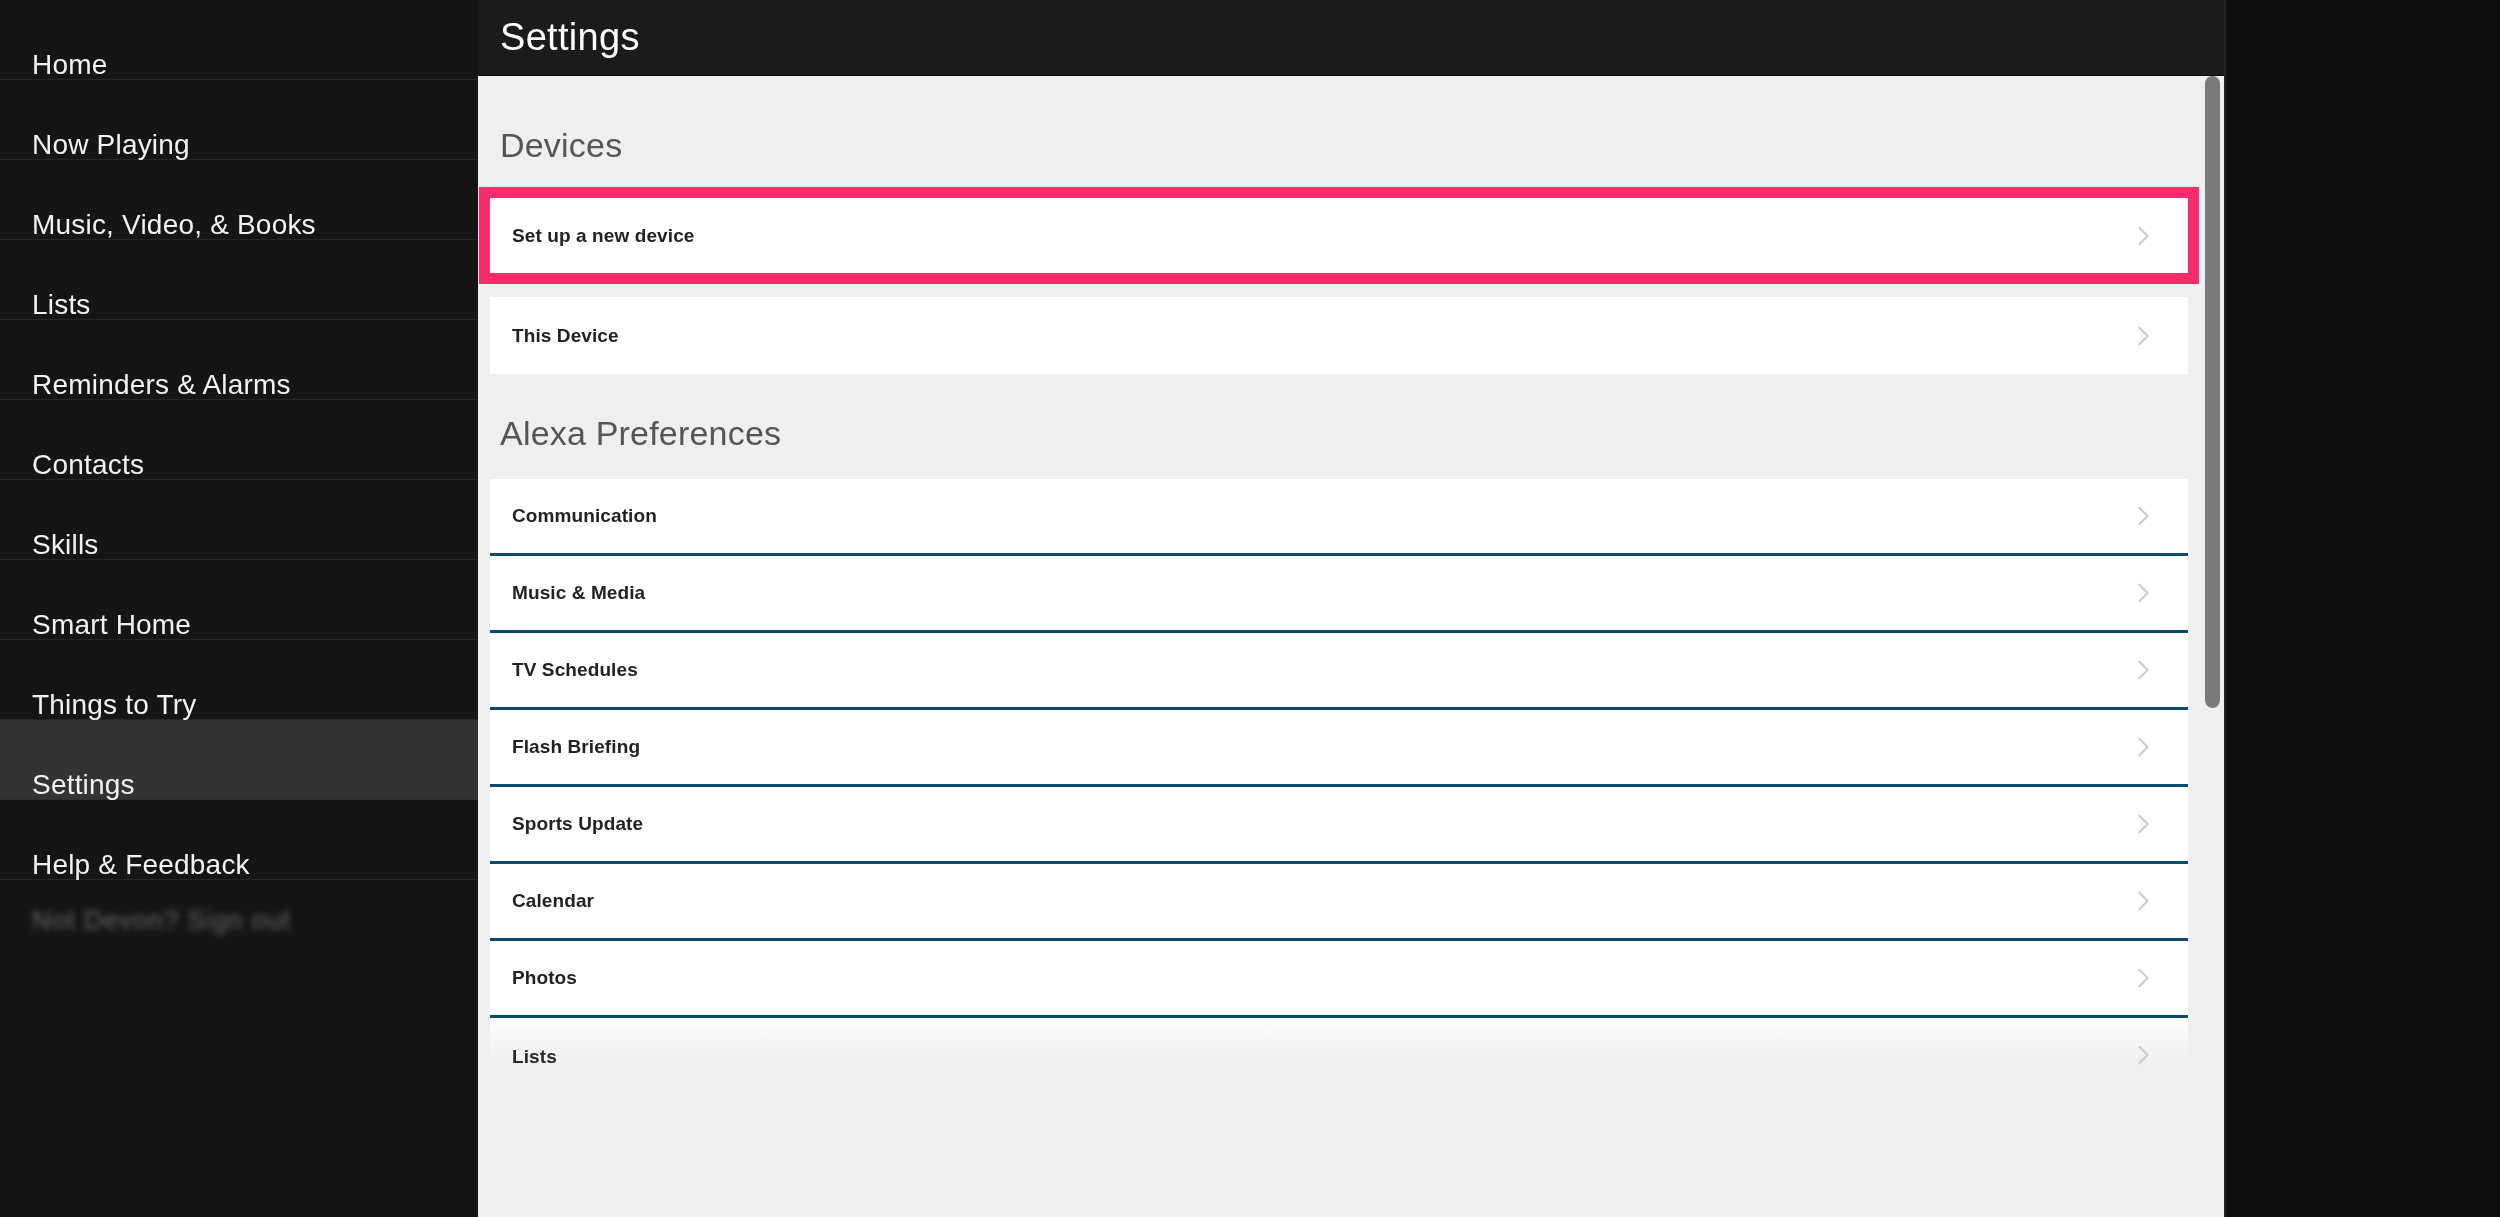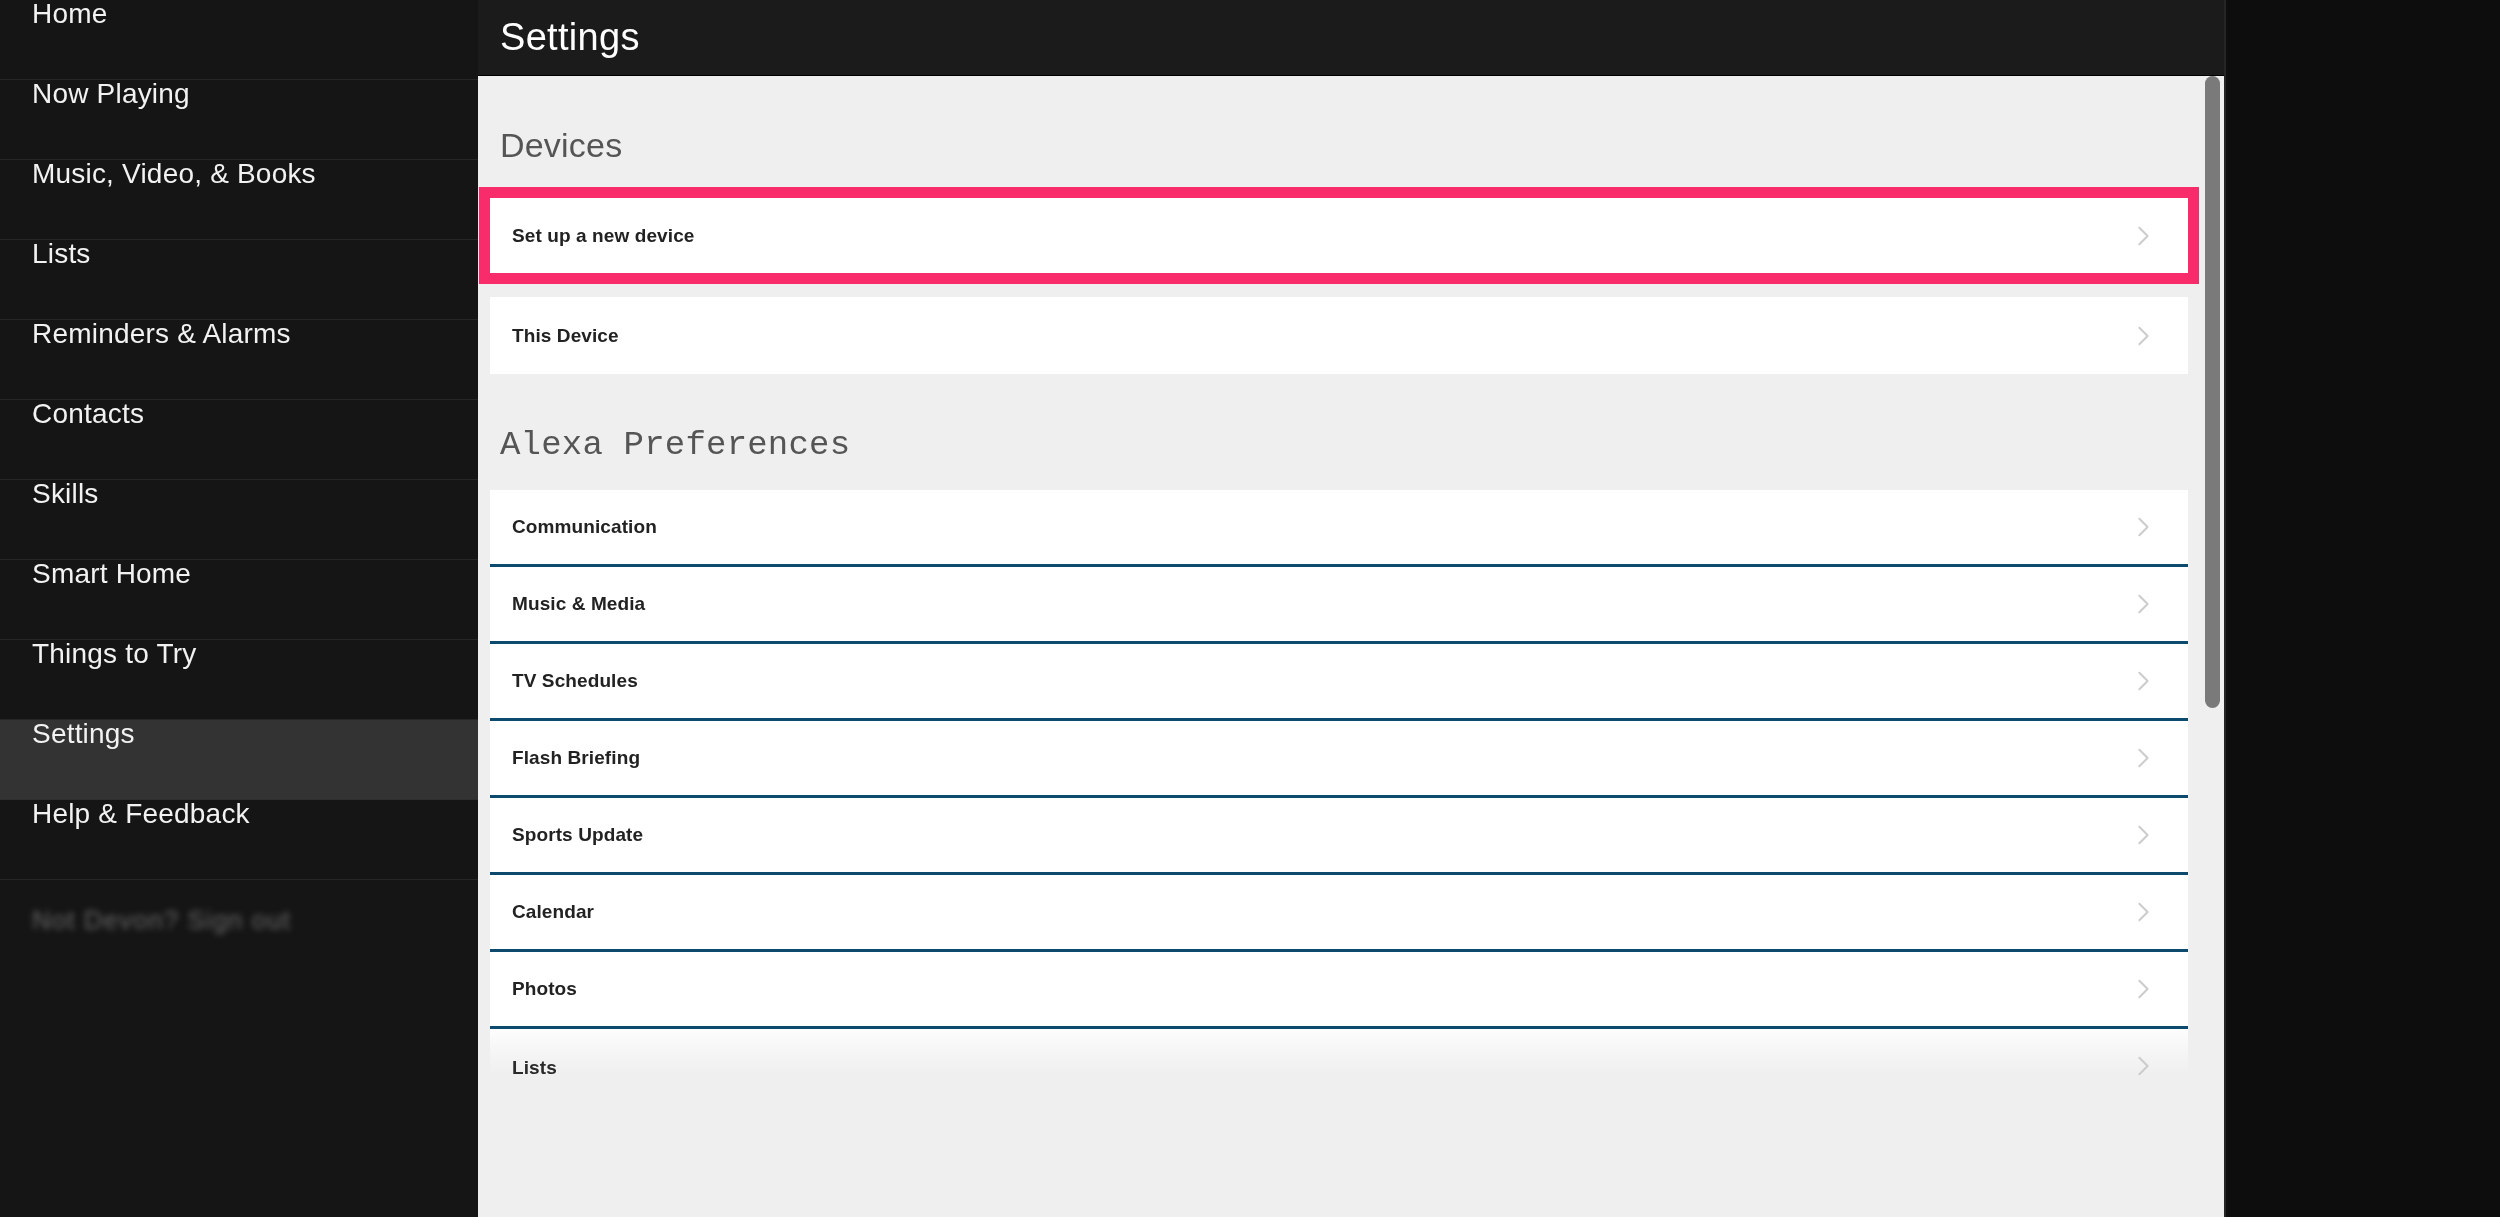--- a/index.html
+++ b/index.html
@@ -26,21 +26,21 @@
     width: 478px;
     height: 1217px;
     background: #151515;
     overflow: hidden;
   }
 
   .nav-item {
     position: relative;
     height: 80px;
     display: flex;
-    align-items: flex-start;
+    align-items: flex-end;
     padding-left: 32px;
     border-bottom: 1px solid #262626;
     color: #f2f2f2;
     font-size: 28px;
     font-weight: 400;
     letter-spacing: 0.2px;
     background: #151515;
   }
   .nav-item:first-child { border-top: none; }
   .nav-item.selected { background: #333333; border-bottom-color: #2e2e2e; }
@@ -100,21 +100,21 @@
   }
 
   .section-header {
     padding: 30px 0 22px 22px;
     color: #555555;
     font-size: 34px;
     font-weight: 400;
     background: #efefef;
     letter-spacing: 0.2px;
   }
-  .section-header.second { padding-top: 52px; padding-bottom: 26px; font-family: Liberation Mono, monospace; }
+  .section-header.second { padding-top: 40px; padding-bottom: 26px; }
 
   .card {
     margin: 0 36px 0 12px;
     background: #ffffff;
   }
 
   .row {
     position: relative;
     height: 77px;
     display: flex;

